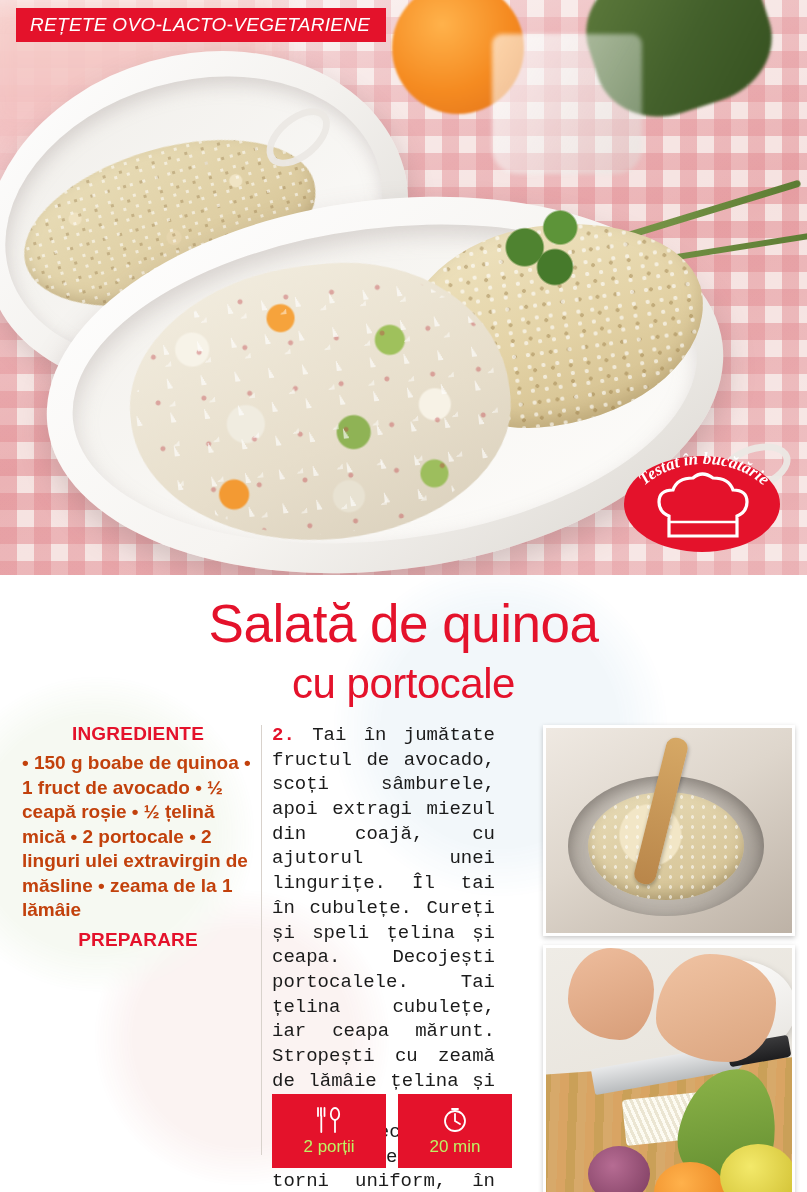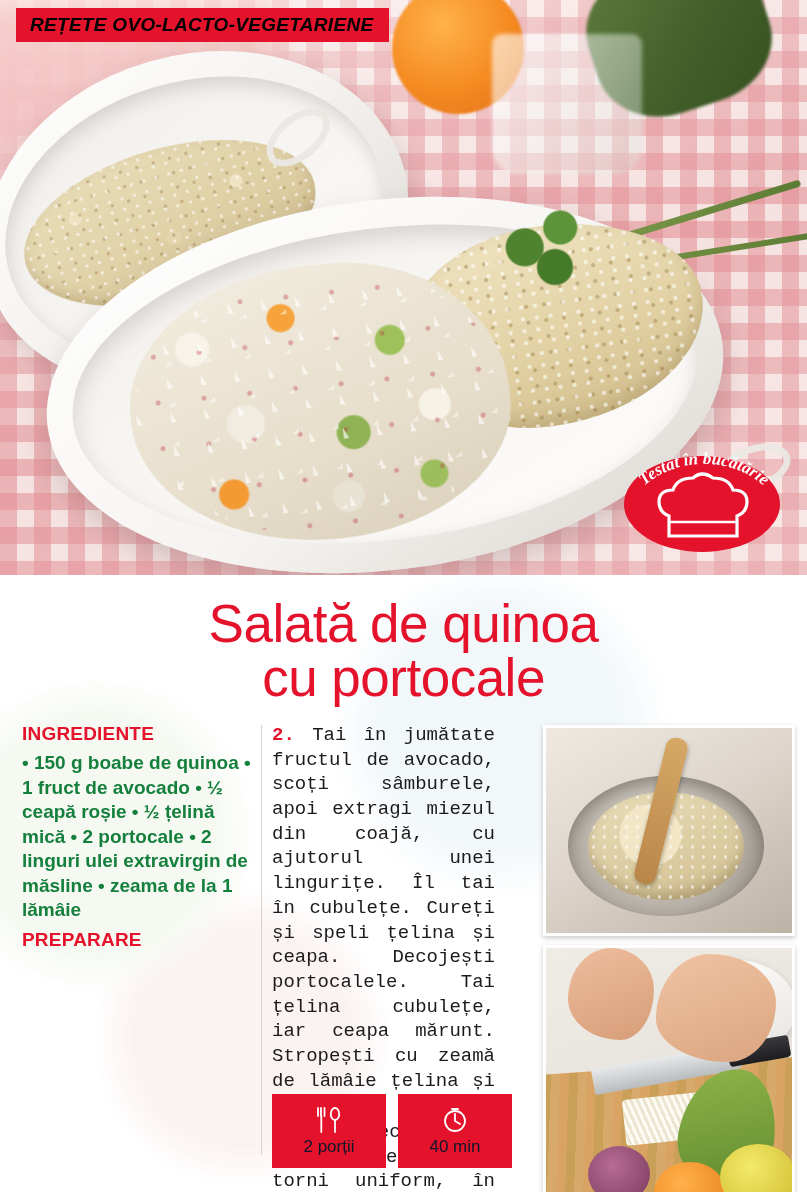--- a/index.html
+++ b/index.html
@@ -222,22 +222,22 @@
     position: absolute;
     left: 16px; top: 8px;
     height: 34px;
     background: #e4122b;
     padding: 0 16px 0 14px;
     display: flex;
     align-items: center;
     z-index: 6;
   }
   .header-bar .ttl {
-    color: #000000;
-    font-weight: bold;
+    color: #ffffff;
+    font-weight: normal;
     font-style: italic;
     font-size: 19px;
     letter-spacing: .3px;
     white-space: nowrap;
   }
 
   
   .stamp {
     position: absolute;
     right: 14px; top: 438px;
@@ -269,21 +269,21 @@
     position: absolute;
     left: 0; top: 22px;
     width: 807px;
     text-align: center;
     color: #e4122b;
     font-weight: normal;
     font-size: 53px;
     line-height: 1.02;
     letter-spacing: -.5px;
   }
-  .title .l2 { font-size: 53px; }
+  .title .l2 { font-size: 42px; margin-top: 12px; }
 
   .cols {
     position: absolute;
     left: 0; top: 148px;
     width: 807px;
     height: 470px;
   }
   .col1 {
     position: absolute;
     left: 22px; top: 0;
@@ -299,23 +299,24 @@
     left: 261px; top: 2px;
     width: 1px; height: 430px;
     background: #d8d2cc;
   }
   .sec-head {
     color: #e4122b;
     font-weight: bold;
     font-size: 19px;
     letter-spacing: .2px;
     margin: 0 0 6px 0;
+    text-align: center;
   }
   .ing-list {
-    color: #15803d;
+    color: #c2410c;
     font-weight: bold;
     font-size: 19px;
     line-height: 1.29;
     margin: 0;
   }
   .prep {
     color: #1b1b1b;
     font-size: 19px;
     line-height: 1.3;
     text-align: justify;
@@ -463,21 +464,21 @@
   .badges {
     position: absolute;
     left: 272px; top: 519px;
     display: flex;
     gap: 12px;
   }
   .badge {
     width: 114px;
     height: 74px;
     background: #e4122b;
-    color: #0f172a;
+    color: #bef264;
     display: flex;
     flex-direction: column;
     align-items: center;
     justify-content: center;
     gap: 2px;
   }
   .badge .bico { height: 30px; display:flex; align-items:center; justify-content:center; }
   .badge .blabel { font-size: 17px; font-weight: normal; }
 </style>
 </head>
@@ -595,17 +596,17 @@
         <span class="blabel">2 porții</span>
       </div>
       <div class="badge">
         <span class="bico">
           <svg width="26" height="28" viewBox="0 0 26 28" xmlns="http://www.w3.org/2000/svg">
             <circle cx="13" cy="15" r="10" stroke="#ffffff" stroke-width="1.8" fill="none"></circle>
             <path d="M13 8 L13 15 L18 18" stroke="#ffffff" stroke-width="1.8" fill="none" stroke-linecap="round"></path>
             <path d="M10 3 L16 3" stroke="#ffffff" stroke-width="1.8" stroke-linecap="round"></path>
           </svg>
         </span>
-        <span class="blabel">40 min</span>
+        <span class="blabel">20 min</span>
       </div>
     </div>
   </div>
 </div>
 
 </body></html>

